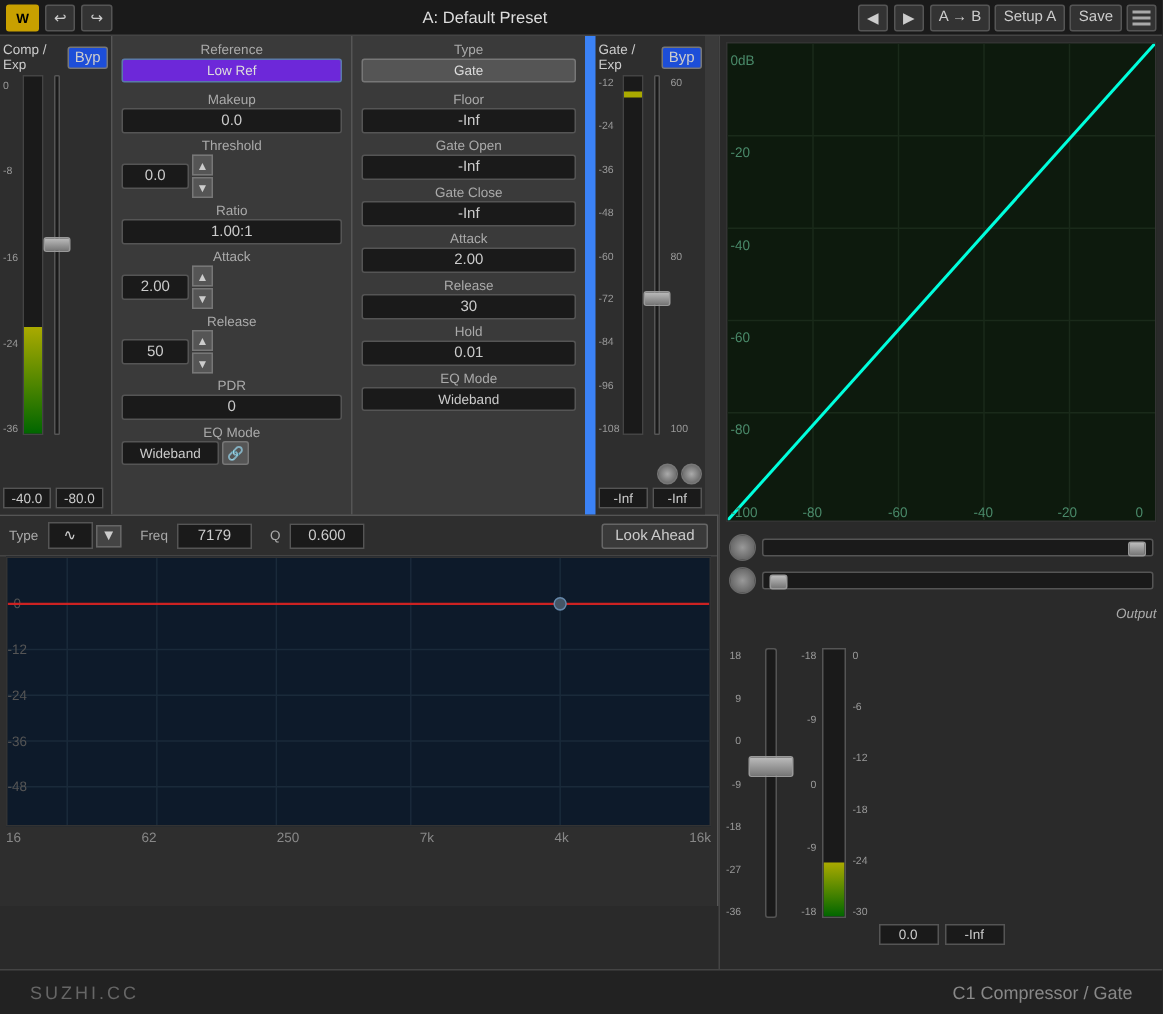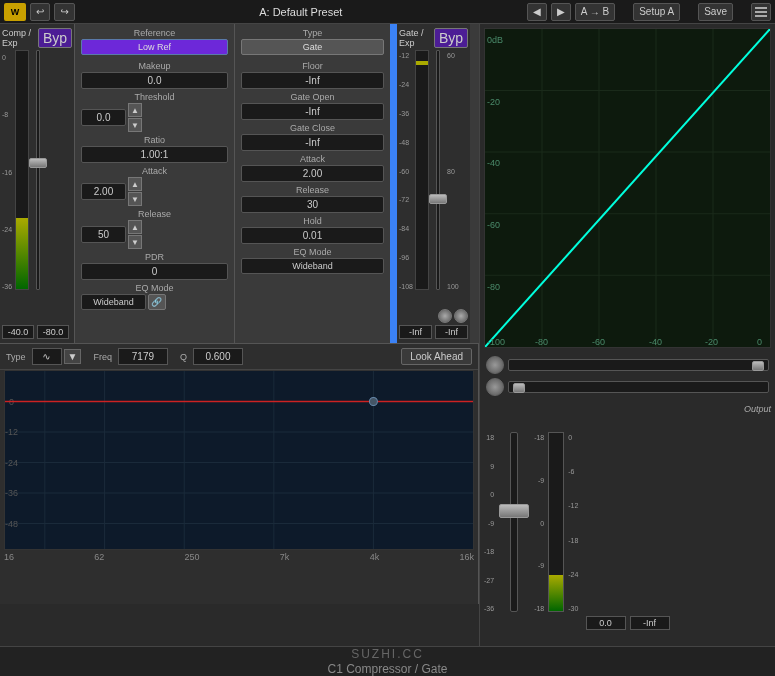--- a/index.html
+++ b/index.html
@@ -57,21 +57,21 @@
       background: #333;
       border: 1px solid #555;
       display: flex;
       align-items: center;
       justify-content: center;
       cursor: pointer;
       border-radius: 2px;
     }
     .top-bar-right {
       display: flex;
-      gap: 18px;
+      gap: 3px;
       align-items: flex-start;
     }
     .top-bar-right .top-bar-btn {
       font-size: 10px;
     }
     .menu-btn {
       width: 20px;
       height: 18px;
       background: #333;
       border: 1px solid #555;
@@ -100,24 +100,24 @@
     }
 
     
     .comp-gate-section {
       display: flex;
       height: 320px;
       background: #3a3a3a;
       border-bottom: 1px solid #555;
     }
     .byp-btn {
-      background: #4c1d95;
+      background: #1d4ed8;
       border: 1px solid #777;
       color: #ccc;
-      font-size: 14px;
+      font-size: 10px;
       padding: 1px 4px;
       cursor: pointer;
       border-radius: 2px;
     }
 
     
     .comp-controls {
       padding: 4px 6px;
       width: 160px;
       border-right: 1px solid #555;
@@ -250,21 +250,20 @@
 
     
     .status-bar {
       height: 30px;
       background: #222;
       border-top: 1px solid #444;
       display: flex;
       align-items: center;
       justify-content: space-between;
       padding: 0 20px;
-      flex-direction: column;
     }
     .status-brand {
       color: #666;
       font-size: 12px;
       letter-spacing: 2px;
     }
     .status-plugin {
       color: #888;
       font-size: 12px;
     }

